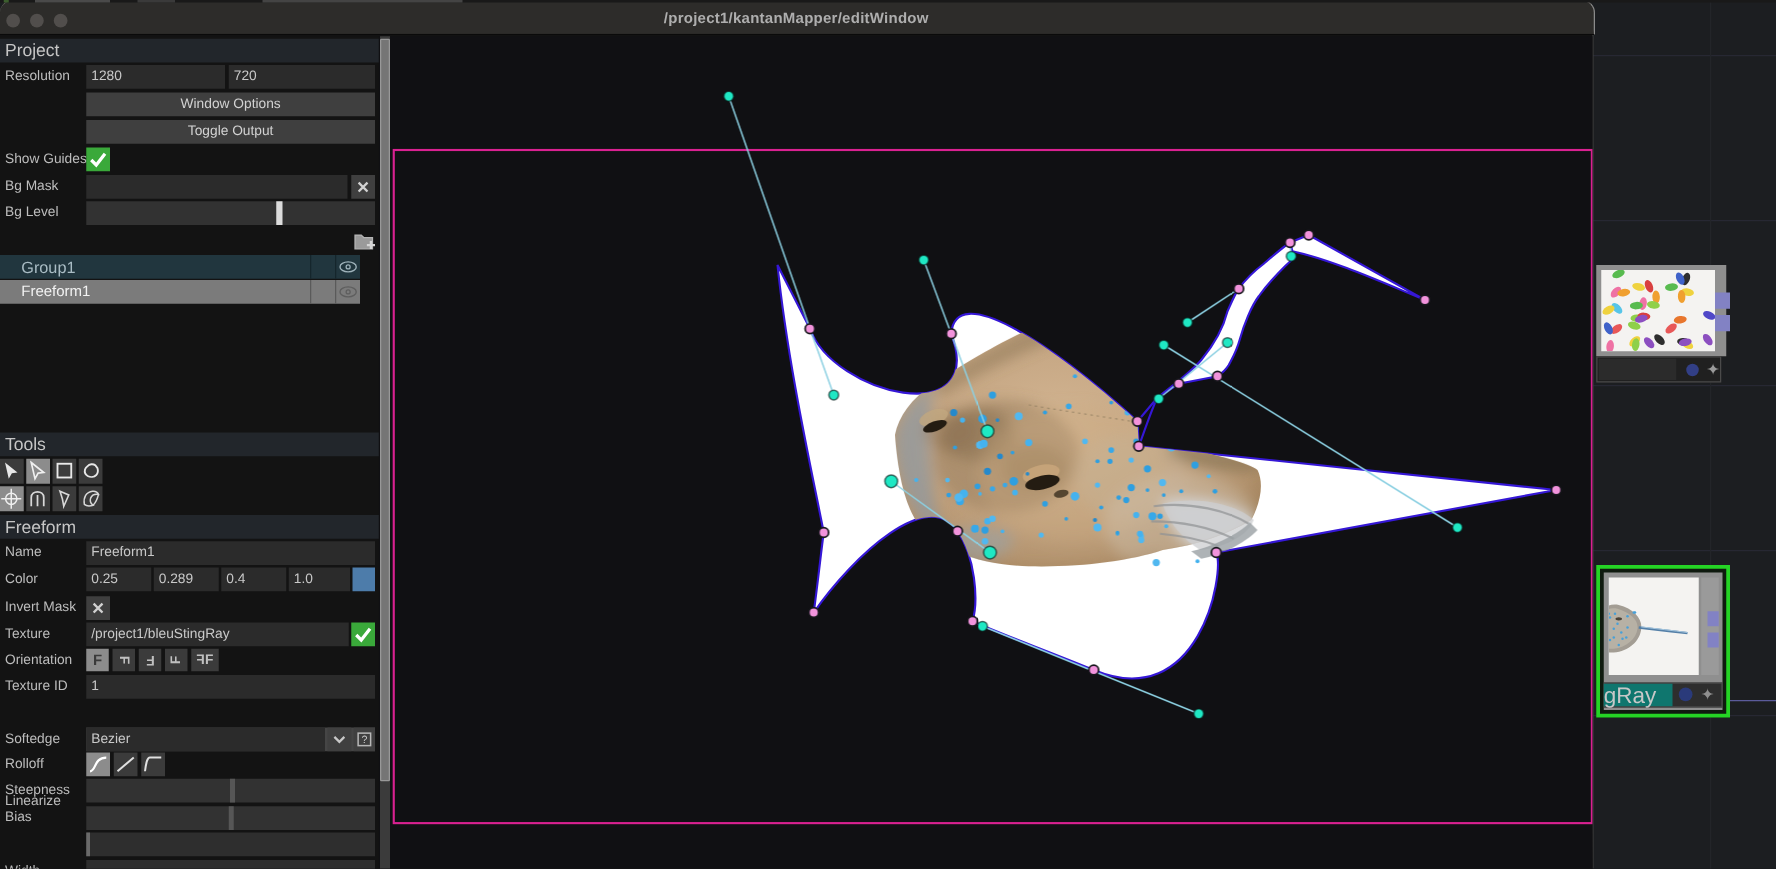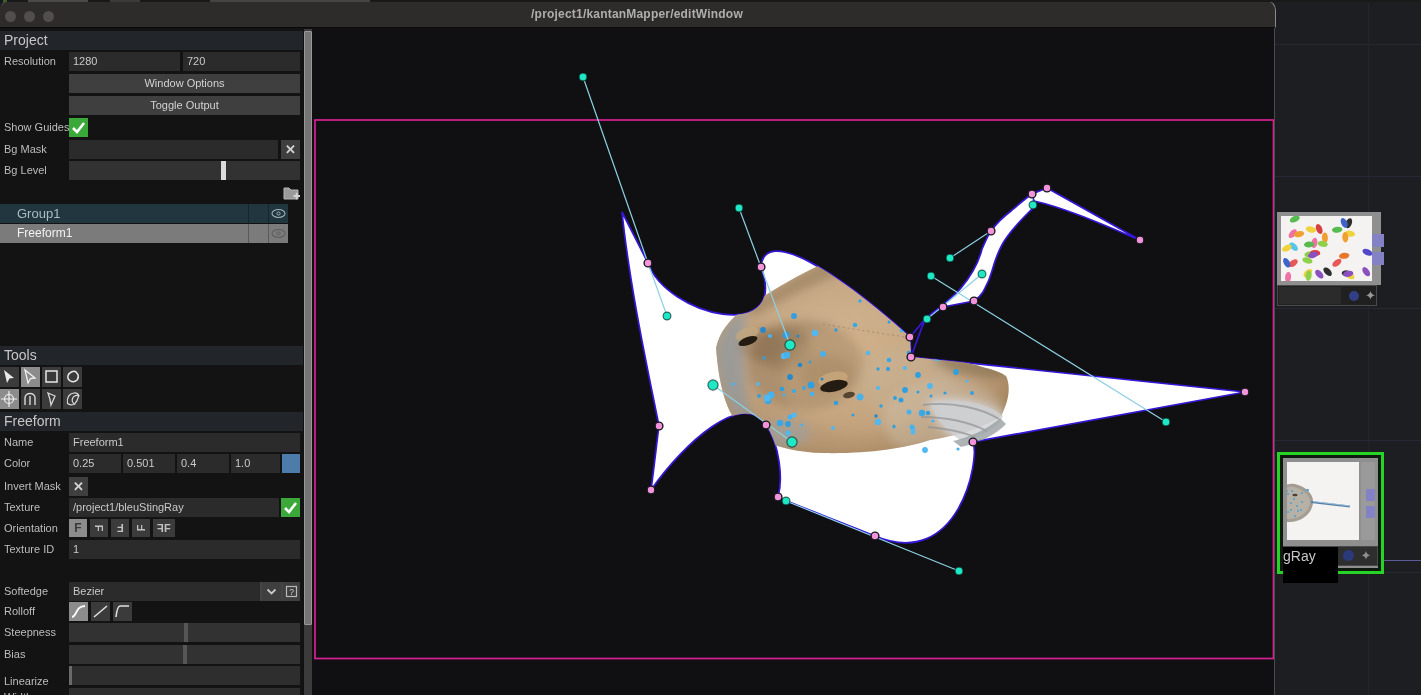--- a/index.html
+++ b/index.html
@@ -115,21 +115,21 @@
           <circle cx="-2" cy="53" r="1" fill="#48a0d8"></circle>
           <circle cx="20" cy="28" r="1" fill="#48a0d8"></circle>
           <circle cx="4" cy="41" r="1" fill="#48a0d8"></circle>
           <path d="M24,40 C36,41.5 50,43 63,44.5" stroke="#5580a8" stroke-width="2" fill="none"></path>
           <path d="M26,39.5 C38,41 52,42.5 63,44" stroke="#a8c8e0" stroke-width="0.8" fill="none"></path>
         </svg></div>
     <div class="abs" style="left:1361px;top:462px;width:14px;height:78px;background:#9a9a9a"></div>
     <div class="ptab" style="left:1366px;top:489px;height:12px"></div>
     <div class="ptab" style="left:1366px;top:506px;height:12px"></div>
     <div class="nbar" style="left:1283px;top:546px;width:95px;height:20px;background:#2e2e2e"></div>
-    <div class="abs" style="left:1283px;top:547px;width:55px;height:36px;background:#000000;color:#c8c8c8;font-size:14px;line-height:18px">gRay</div>
+    <div class="abs" style="left:1283px;top:547px;width:55px;height:18px;background:#0f766e;color:#c8c8c8;font-size:18px;line-height:18px">gRay</div>
     <div class="abs" style="left:1343px;top:550px;width:11px;height:11px;border-radius:50%;background:#2a3a7a"></div>
     <div class="abs" style="left:1358px;top:548px;width:16px;height:16px;color:#8f8f8f;font-size:13px;line-height:16px;text-align:center">✦</div>
   </div>
 
   <div id="win"></div>
   <div id="titlebar">
     <div class="tl" style="left:5px"></div>
     <div class="tl" style="left:24px"></div>
     <div class="tl" style="left:43px"></div>
   </div>
@@ -209,21 +209,21 @@
     </svg>
   <svg class="abs" style="left:63px;top:389px" width="19" height="20" viewBox="0 0 19 20">
       <path d="M4.5 14.5 C3.5 9 6 4.5 11 4 C13.2 3.8 15.2 5 15.8 6.5 C13 6 10.5 7 9.5 9.5 C8.8 11.5 9.6 13.8 11.5 15.2 C9 16 6 15.8 4.5 14.5 Z M15.8 6.5 C15 10 13.6 13 11.5 15.2" fill="none" stroke="#d8d8d8" stroke-width="1.2"></path>
     </svg>
 
   <div class="hdr" style="top:412px">Freeform</div>
   <div class="lbl" style="top:433px">Name</div>
   <div class="fld" style="left:69px;top:433px;width:231px">Freeform1</div>
   <div class="lbl" style="top:454px">Color</div>
   <div class="fld" style="left:69px;top:454px;width:52px">0.25</div>
-  <div class="fld" style="left:123px;top:454px;width:52px">0.501</div>
+  <div class="fld" style="left:123px;top:454px;width:52px">0.289</div>
   <div class="fld" style="left:177px;top:454px;width:52px">0.4</div>
   <div class="fld" style="left:231px;top:454px;width:49px">1.0</div>
   <div class="abs" style="left:282px;top:454px;width:18px;height:19px;background:#4d7caa"></div>
   <div class="lbl" style="top:477px">Invert Mask</div>
   <div class="btn" style="left:69px;top:477px;width:19px;font-size:13px;font-weight:bold">✕</div>
   <div class="lbl" style="top:498px">Texture</div>
   <div class="fld" style="left:69px;top:498px;width:210px">/project1/bleuStingRay</div>
   <div class="abs" style="left:281px;top:498px;width:19px;height:19px;background:#3aa93a"></div>
     <svg class="abs" style="left:281px;top:498px" width="19" height="19" viewBox="0 0 19 19">
       <path d="M4 10 L8 14 L15 5" fill="none" stroke="#fff" stroke-width="2.6"></path>
@@ -260,21 +260,21 @@
     </svg>
   <svg class="abs" style="left:113px;top:602px" width="19" height="19" viewBox="0 0 19 19">
       <path d="M3 15 C4 7 5 4 7 4 L16 4" fill="none" stroke="#e0e0e0" stroke-width="1.6"></path>
     </svg>
   <div class="lbl" style="top:623px">Steepness</div>
   <div class="sld" style="left:69px;top:623px;width:231px"></div>
   <div class="abs" style="left:184px;top:623px;width:4px;height:19px;background:#565656"></div>
   <div class="lbl" style="top:645px">Bias</div>
   <div class="sld" style="left:69px;top:645px;width:231px"></div>
   <div class="abs" style="left:183px;top:645px;width:4px;height:19px;background:#565656"></div>
-  <div class="lbl" style="top:672px">Linearize</div>
+  <div class="lbl" style="top:632px">Linearize</div>
   <div class="sld" style="left:69px;top:666px;width:231px;background:#2e2e2e"></div>
   <div class="abs" style="left:69px;top:666px;width:3px;height:19px;background:#6a6a6a"></div>
   <div class="lbl" style="top:688px">Width</div>
   <div class="sld" style="left:69px;top:688px;width:231px;background:#2e2e2e"></div>
 
   <div class="abs" style="left:0;top:0;width:1421px;height:2px;background:#191919"></div>
   <div class="abs" style="left:3px;top:0;width:4px;height:2px;background:#3c5e2e"></div>
   <div class="abs" style="left:28px;top:0;width:60px;height:2px;background:#4a4a4a"></div>
   <div class="abs" style="left:110px;top:0;width:30px;height:2px;background:#3a3a3a"></div>
   <div class="abs" style="left:210px;top:0;width:160px;height:2px;background:#444"></div>

